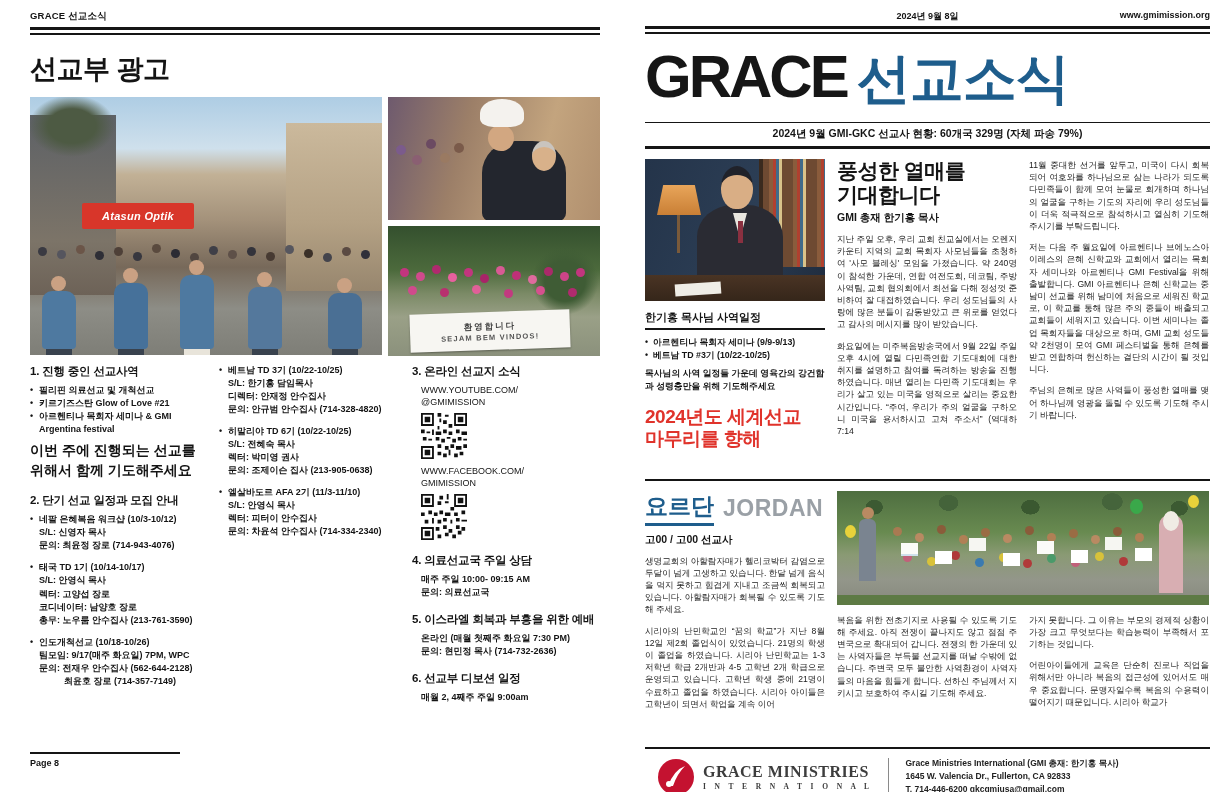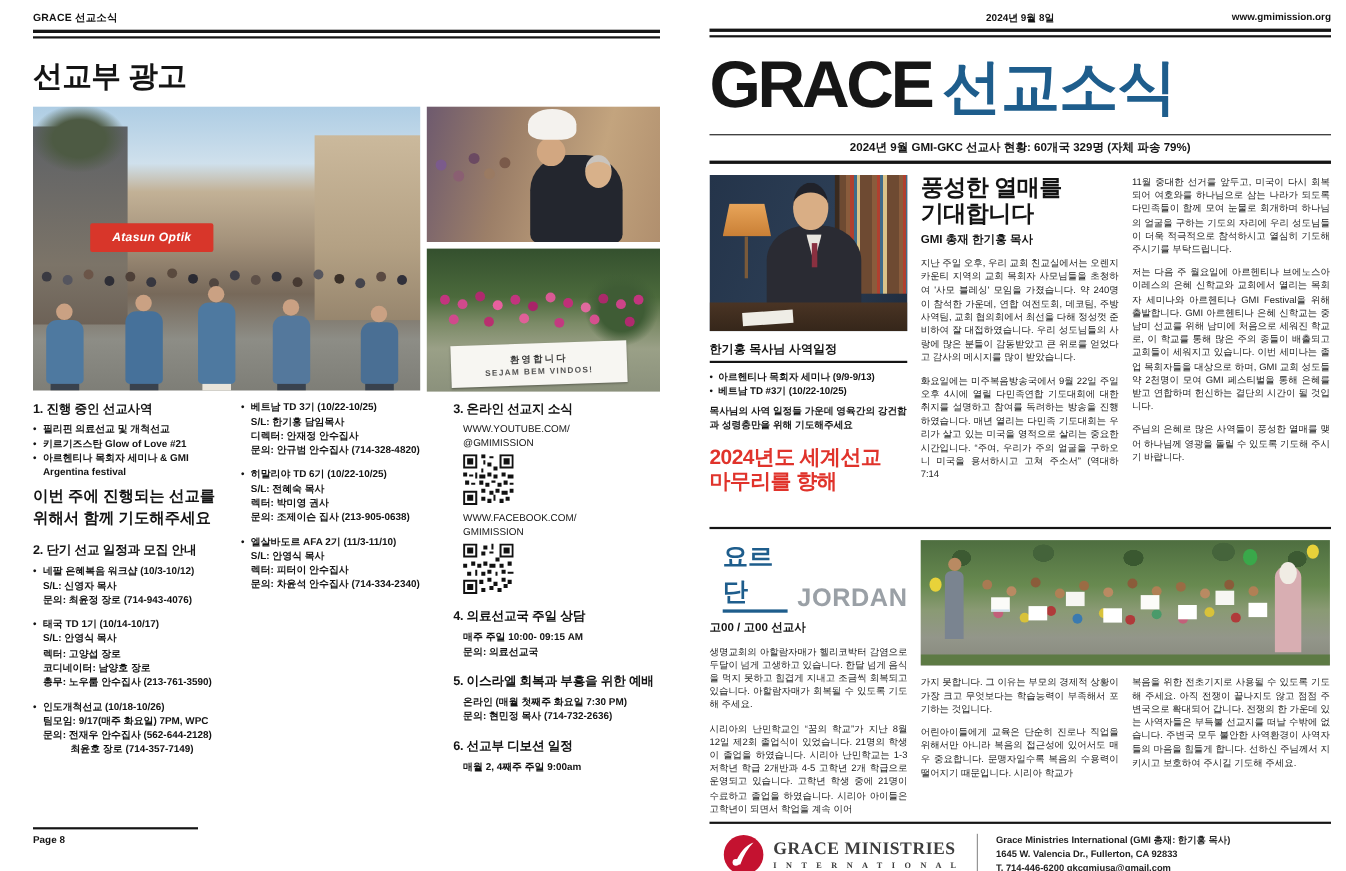--- a/index.html
+++ b/index.html
@@ -100,21 +100,21 @@
   .pa-paper{position:absolute;left:30px;bottom:6px;width:46px;height:12px;background:#efede6;transform:rotate(-4deg);}
   .sch-title{font-size:11px;font-weight:900;margin:9px 0 3px;}
   .sch-rule{height:1.5px;background:#151515;margin-bottom:6px;}
   .sch-item{font-size:8.8px;font-weight:700;line-height:1.5;padding-left:8px;position:relative;}
   .sch-item::before{content:"•";position:absolute;left:0;}
   .sch-note{font-size:8.8px;font-weight:700;line-height:1.45;margin-top:5px;}
   .red-head{font-size:19px;font-weight:900;line-height:1.15;margin-top:14px;letter-spacing:-.5px;}
   .a-divider{height:1.5px;background:#151515;margin:8px 0 10px;}
   .a2{display:flex;gap:12px;height:250px;overflow:hidden;}
   .a2-right{width:372px;}
-  .jordan-title{display:flex;align-items:flex-end;gap:9px;margin-bottom:7px;margin-left:12px;}
+  .jordan-title{display:flex;align-items:center;gap:9px;margin-bottom:7px;}
   .jt-kr{font-size:23px;font-weight:900;padding-bottom:1px;border-bottom:3px solid;}
   .jt-en{font-size:23px;font-weight:900;color:#9aa0a6;letter-spacing:.5px;}
   .ph-grad{width:372px;height:114px;background:linear-gradient(#4e6e40 0%,#688a50 36%,#8a9a74 56%,#93968a 78%,#86887c 100%);margin-bottom:9px;}
   .gr-foliage{position:absolute;left:0;top:0;width:100%;height:54px;
     background:radial-gradient(14px 12px at 10% 30%,#3c5a32 60%,transparent 62%),radial-gradient(16px 13px at 30% 22%,#44633a 60%,transparent 62%),
                radial-gradient(15px 12px at 52% 30%,#3a5830 60%,transparent 62%),radial-gradient(17px 14px at 74% 20%,#45643b 60%,transparent 62%),
                radial-gradient(14px 12px at 92% 32%,#3c5a32 60%,transparent 62%);}
   .gr-balloon1{position:absolute;left:8px;top:34px;width:11px;height:13px;border-radius:50%;background:#e8d23a;}
   .gr-balloon2{position:absolute;right:66px;top:8px;width:13px;height:15px;border-radius:50%;background:#3aa84a;}
   .gr-balloon3{position:absolute;right:10px;top:4px;width:11px;height:13px;border-radius:50%;background:#e8d23a;}
@@ -360,25 +360,25 @@
         <div class="gr-balloon2"></div>
         <div class="gr-balloon3"></div>
         <div class="gr-man"></div>
         <div class="gr-hijab"></div>
         <div class="gr-heads"></div>
         <div class="gr-certs"></div>
         <div class="gr-grass"></div>
       </div>
       <div class="a2cols">
         <div class="rcol">
+          <p class="body-p">복음을 위한 전초기지로 사용될 수 있도록 기도해 주세요. 아직 전쟁이 끝나지도 않고 점점 주변국으로 확대되어 갑니다. 전쟁의 한 가운데 있는 사역자들은 부득불 선교지를 떠날 수밖에 없습니다. 주변국 모두 불안한 사역환경이 사역자들의 마음을 힘들게 합니다. 선하신 주님께서 지키시고 보호하여 주시길 기도해 주세요.</p>
+        </div>
+        <div class="rcol">
           <p class="body-p">가지 못합니다. 그 이유는 부모의 경제적 상황이 가장 크고 무엇보다는 학습능력이 부족해서 포기하는 것입니다.</p>
           <p class="body-p">어린아이들에게 교육은 단순히 진로나 직업을 위해서만 아니라 복음의 접근성에 있어서도 매우 중요합니다. 문맹자일수록 복음의 수용력이 떨어지기 때문입니다. 시리아 학교가</p>
-        </div>
-        <div class="rcol">
-          <p class="body-p">복음을 위한 전초기지로 사용될 수 있도록 기도해 주세요. 아직 전쟁이 끝나지도 않고 점점 주변국으로 확대되어 갑니다. 전쟁의 한 가운데 있는 사역자들은 부득불 선교지를 떠날 수밖에 없습니다. 주변국 모두 불안한 사역환경이 사역자들의 마음을 힘들게 합니다. 선하신 주님께서 지키시고 보호하여 주시길 기도해 주세요.</p>
         </div>
       </div>
     </div>
   </div>
 
   <div class="rp-footrule"></div>
   <div class="rp-footer">
     <div class="gmi-logo">
       <svg width="38" height="38" viewBox="0 0 38 38">
         <circle cx="19" cy="19" r="18" fill="#c41230"></circle>

